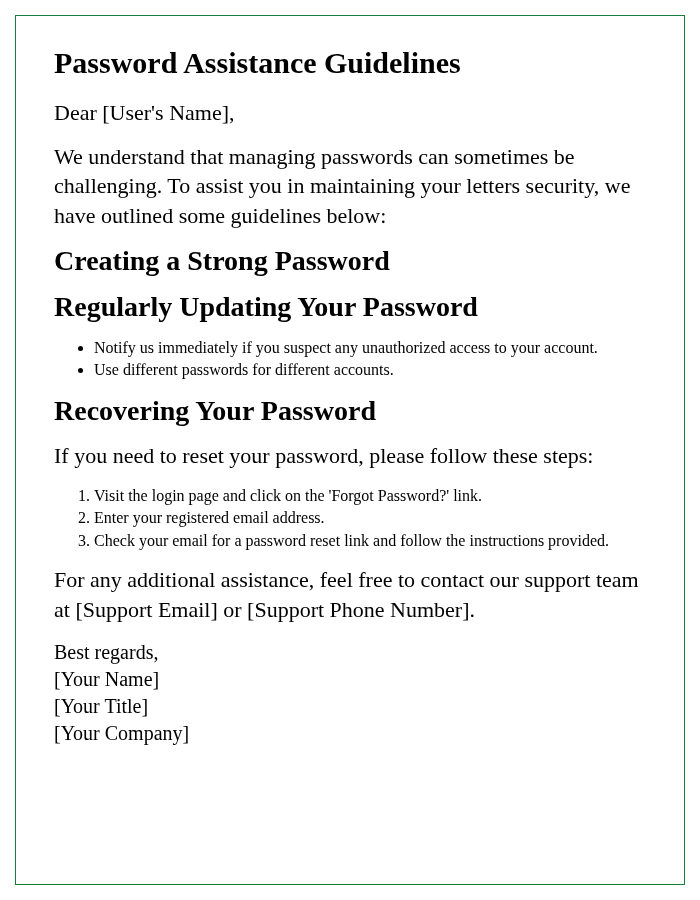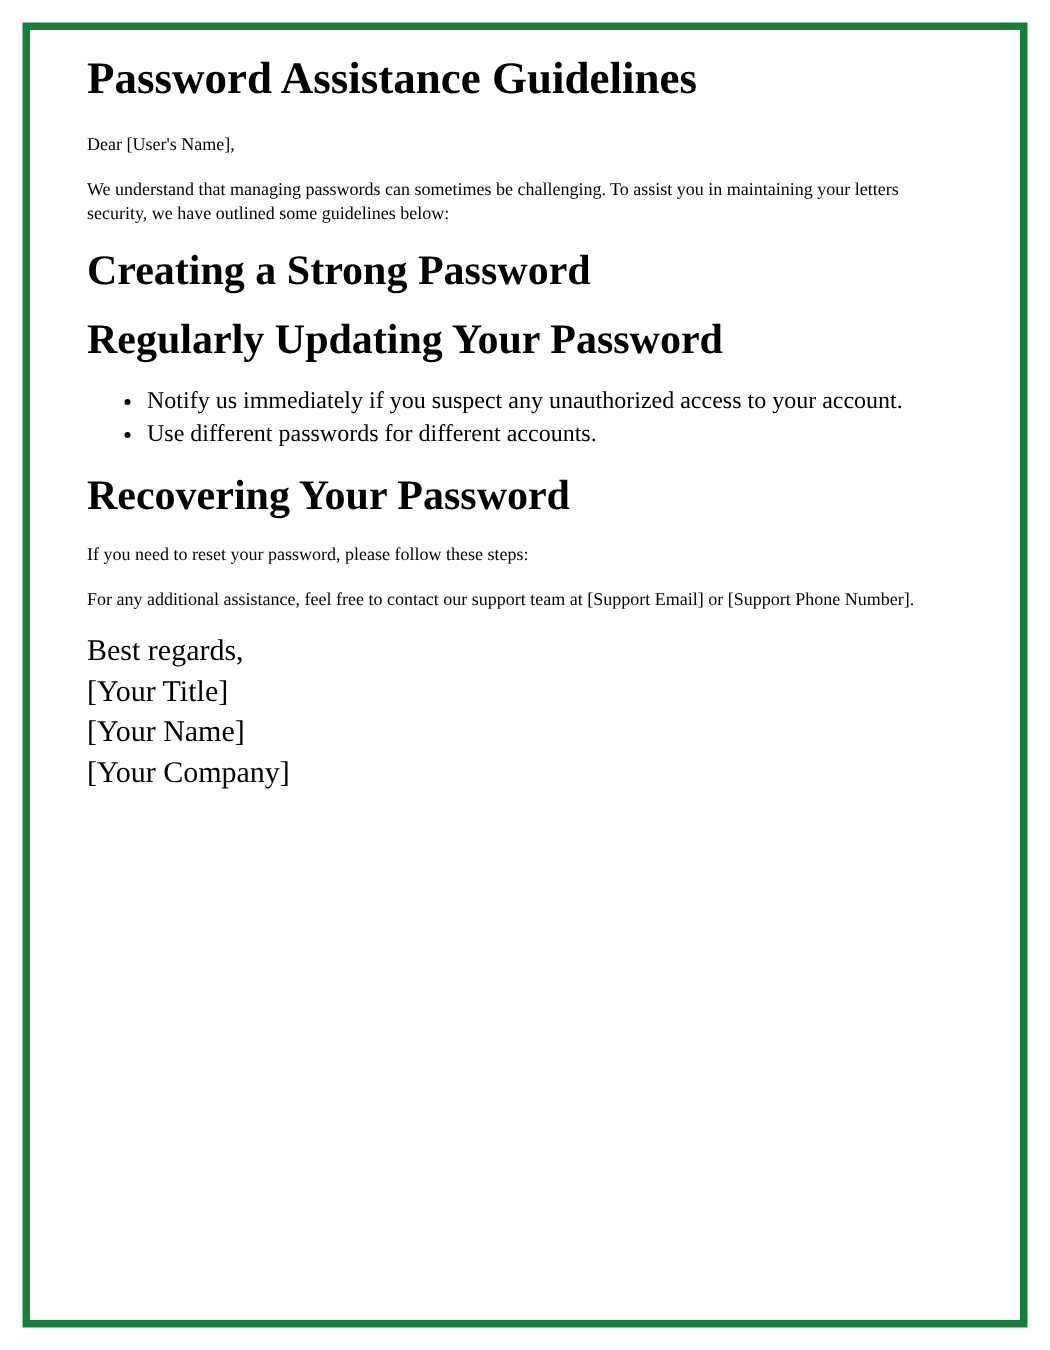--- a/index.html
+++ b/index.html
@@ -8,38 +8,38 @@
       box-sizing: border-box;
     }
     body {
       font-family: 'Times New Roman', Times, serif;
       background: #fff;
       width: 700px;
       height: 900px;
       padding: 15px;
     }
     .page {
-      border: 5px solid #15803d;
+      border: 1px solid #15803d;
       width: 100%;
       height: 100%;
-      padding: 16px 38px;
+      padding: 30px 38px;
     }
     h1 {
       font-size: 30px;
       font-weight: bold;
       margin-bottom: 18px;
     }
     h2 {
       font-size: 28px;
       font-weight: bold;
       margin-top: 4px;
       margin-bottom: 14px;
     }
     p {
-      font-size: 12px;
+      font-size: 22px;
       line-height: 1.35;
       margin-bottom: 14px;
     }
     ul, ol {
       margin-left: 40px;
       margin-bottom: 14px;
     }
     li {
       font-size: 16px;
       line-height: 1.35;
@@ -63,22 +63,27 @@
   <h2>Creating a Strong Password</h2>
 
   <h2>Regularly Updating Your Password</h2>
   <ul>
     <li>Notify us immediately if you suspect any unauthorized access to your account.</li>
     <li>Use different passwords for different accounts.</li>
   </ul>
 
   <h2>Recovering Your Password</h2>
   <p>If you need to reset your password, please follow these steps:</p>
+  <ol>
+    <li>Visit the login page and click on the 'Forgot Password?' link.</li>
+    <li>Enter your registered email address.</li>
+    <li>Check your email for a password reset link and follow the instructions provided.</li>
+  </ol>
 
   <p>For any additional assistance, feel free to contact our support team at [Support Email] or [Support Phone Number].</p>
 
   <div class="signature">
     <div>Best regards,</div>
+    <div>[Your Name]</div>
     <div>[Your Title]</div>
-    <div>[Your Name]</div>
     <div>[Your Company]</div>
   </div>
 </div>
 
 </body></html>

